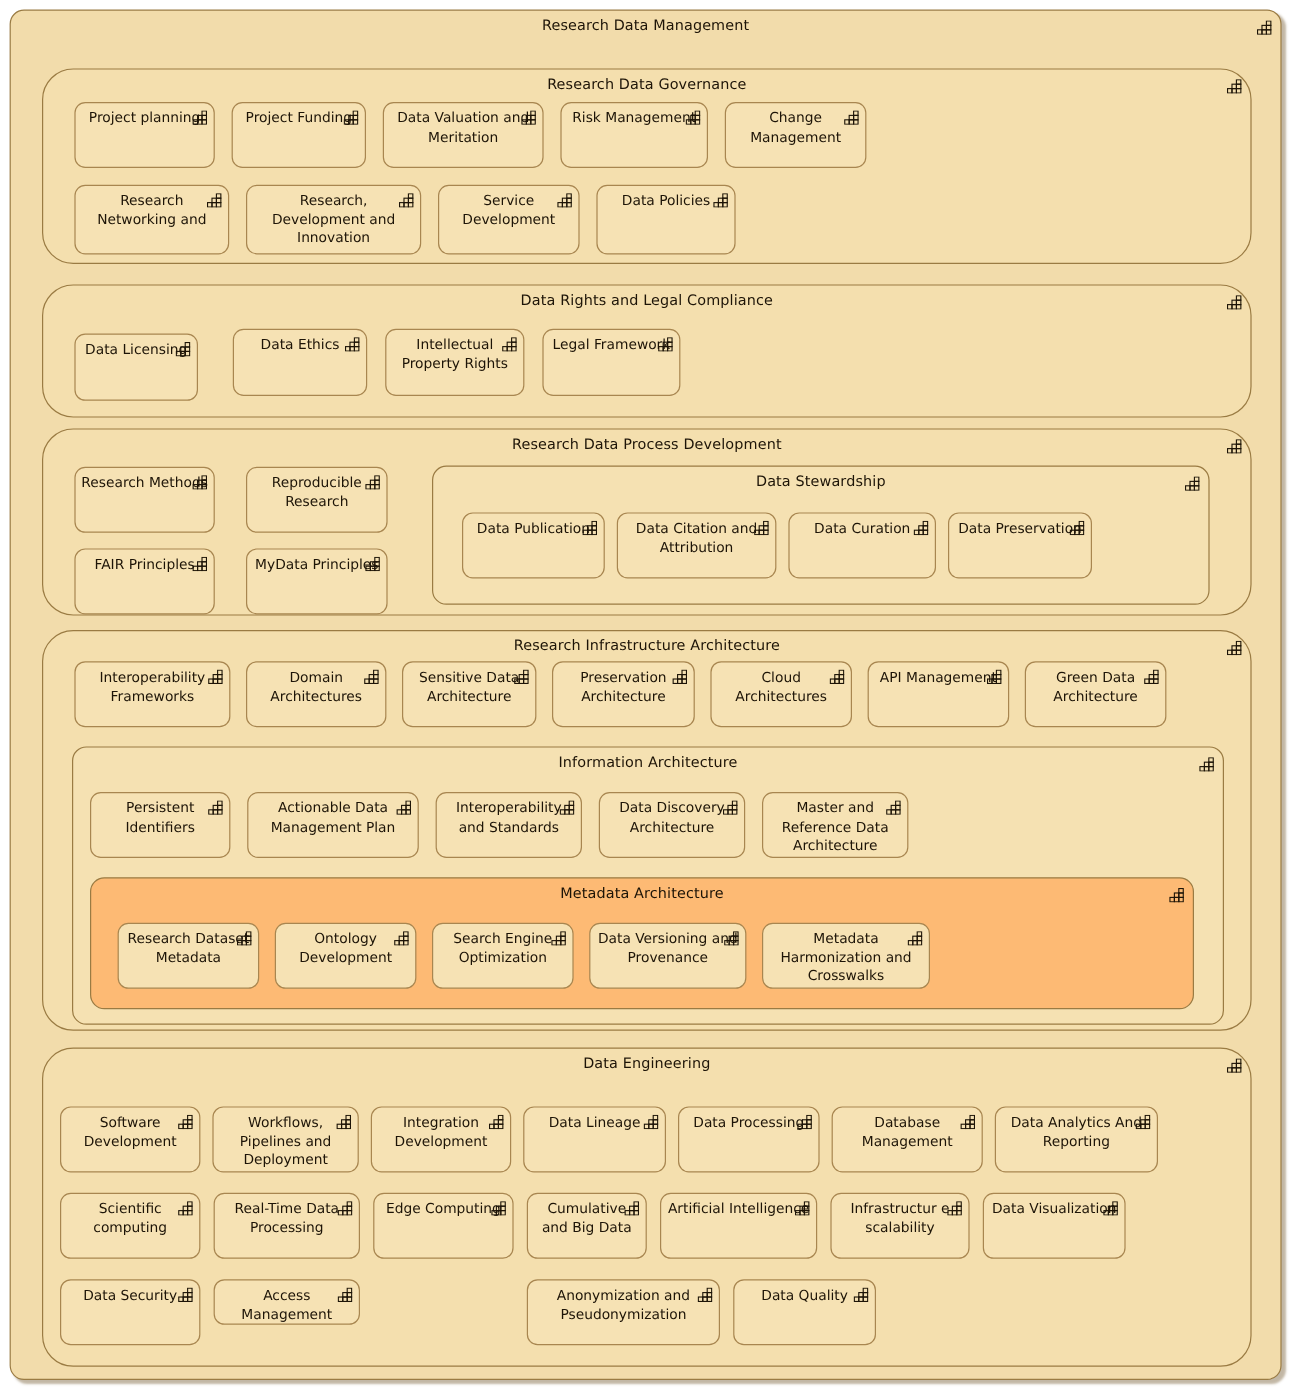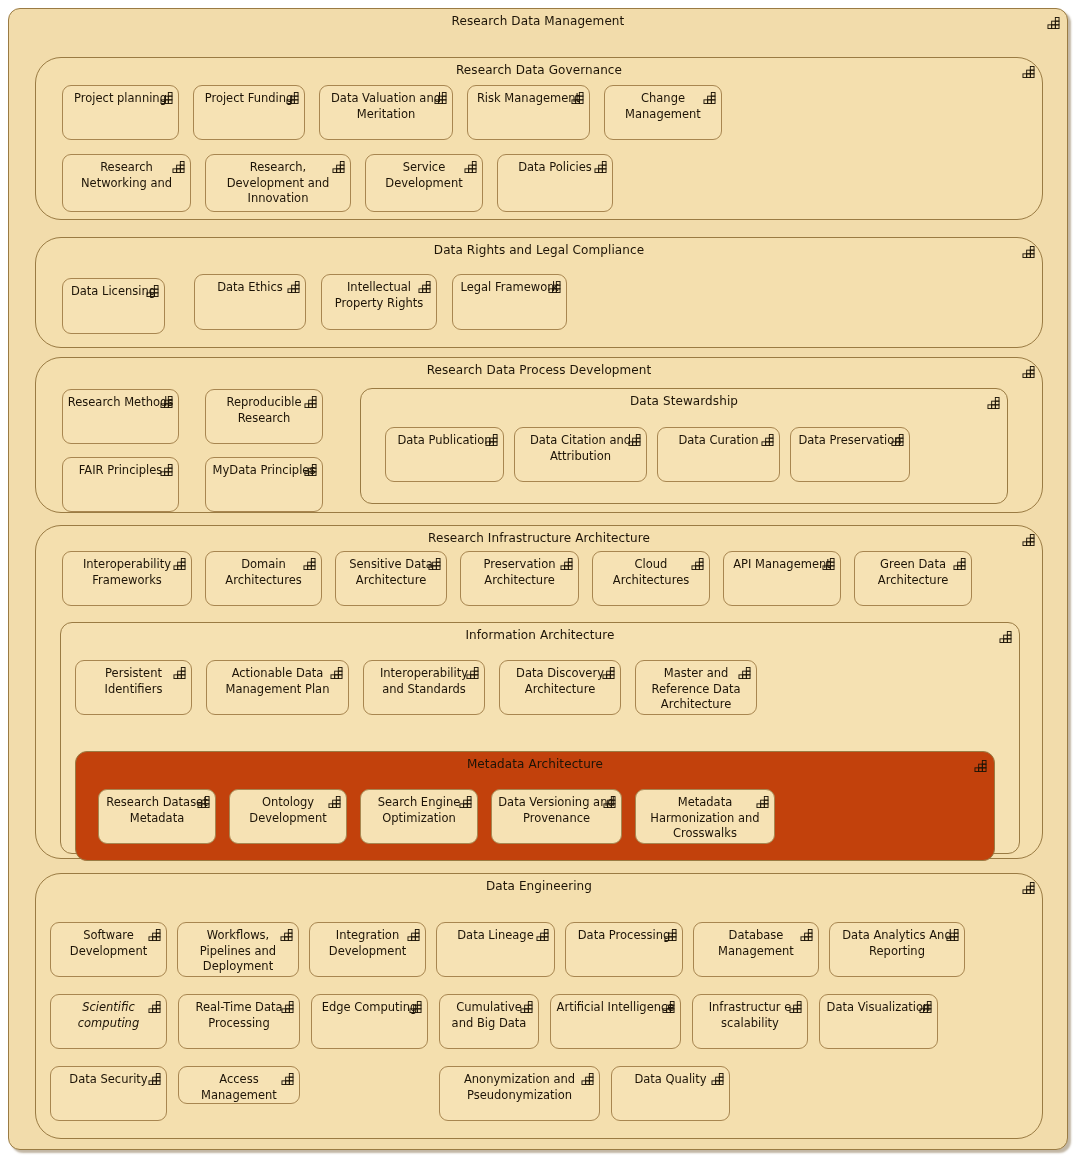--- a/index.html
+++ b/index.html
@@ -20,21 +20,21 @@
   .frame{
     position:absolute;
     box-sizing:border-box;
     background:#f4ddaa;
     border:1px solid #9a7b43;
     border-radius:12px;
   }
   .frame.lvl0{ background:#f2dcab; box-shadow:3px 3px 2px rgba(120,95,55,.45); }
   .frame.lvl1{ background:#f4dfae;border-radius:26px; }
   .frame.lvl2{ background:#f5e1b2; }
-  .frame.lvl3{ background:#c2410c;margin-top:20px; }
+  .frame.lvl3{ background:#fdba74; }
 
   .frame > .frame-title{
     position:absolute;
     left:0; right:0; top:5px;
     text-align:center;
     font-size:12px;
     line-height:14px;
     color:#1d1407;
     letter-spacing:.1px;
     pointer-events:none;
@@ -766,21 +766,21 @@
             <svg viewBox="0 0 13 13" xmlns="http://www.w3.org/2000/svg">
               <rect x="8.5" y="0.5" width="4" height="4" fill="none" stroke="#1d1407" stroke-width="1"></rect>
               <rect x="4.5" y="4.5" width="4" height="4" fill="none" stroke="#1d1407" stroke-width="1"></rect>
               <rect x="8.5" y="4.5" width="4" height="4" fill="none" stroke="#1d1407" stroke-width="1"></rect>
               <rect x="0.5" y="8.5" width="4" height="4" fill="none" stroke="#1d1407" stroke-width="1"></rect>
               <rect x="4.5" y="8.5" width="4" height="4" fill="none" stroke="#1d1407" stroke-width="1"></rect>
               <rect x="8.5" y="8.5" width="4" height="4" fill="none" stroke="#1d1407" stroke-width="1"></rect>
             </svg>
           </span>
         </div>
-        <div class="cap" style="left: 14px; top: 120px; width: 117px; height: 55px; font-style: italic;">
+        <div class="cap" style="left: 14px; top: 120px; width: 117px; height: 55px;">
           <div class="cap-label">Scientific computing</div>
           <span class="capicon">
             <svg viewBox="0 0 13 13" xmlns="http://www.w3.org/2000/svg">
               <rect x="8.5" y="0.5" width="4" height="4" fill="none" stroke="#1d1407" stroke-width="1"></rect>
               <rect x="4.5" y="4.5" width="4" height="4" fill="none" stroke="#1d1407" stroke-width="1"></rect>
               <rect x="8.5" y="4.5" width="4" height="4" fill="none" stroke="#1d1407" stroke-width="1"></rect>
               <rect x="0.5" y="8.5" width="4" height="4" fill="none" stroke="#1d1407" stroke-width="1"></rect>
               <rect x="4.5" y="8.5" width="4" height="4" fill="none" stroke="#1d1407" stroke-width="1"></rect>
               <rect x="8.5" y="8.5" width="4" height="4" fill="none" stroke="#1d1407" stroke-width="1"></rect>
             </svg>

